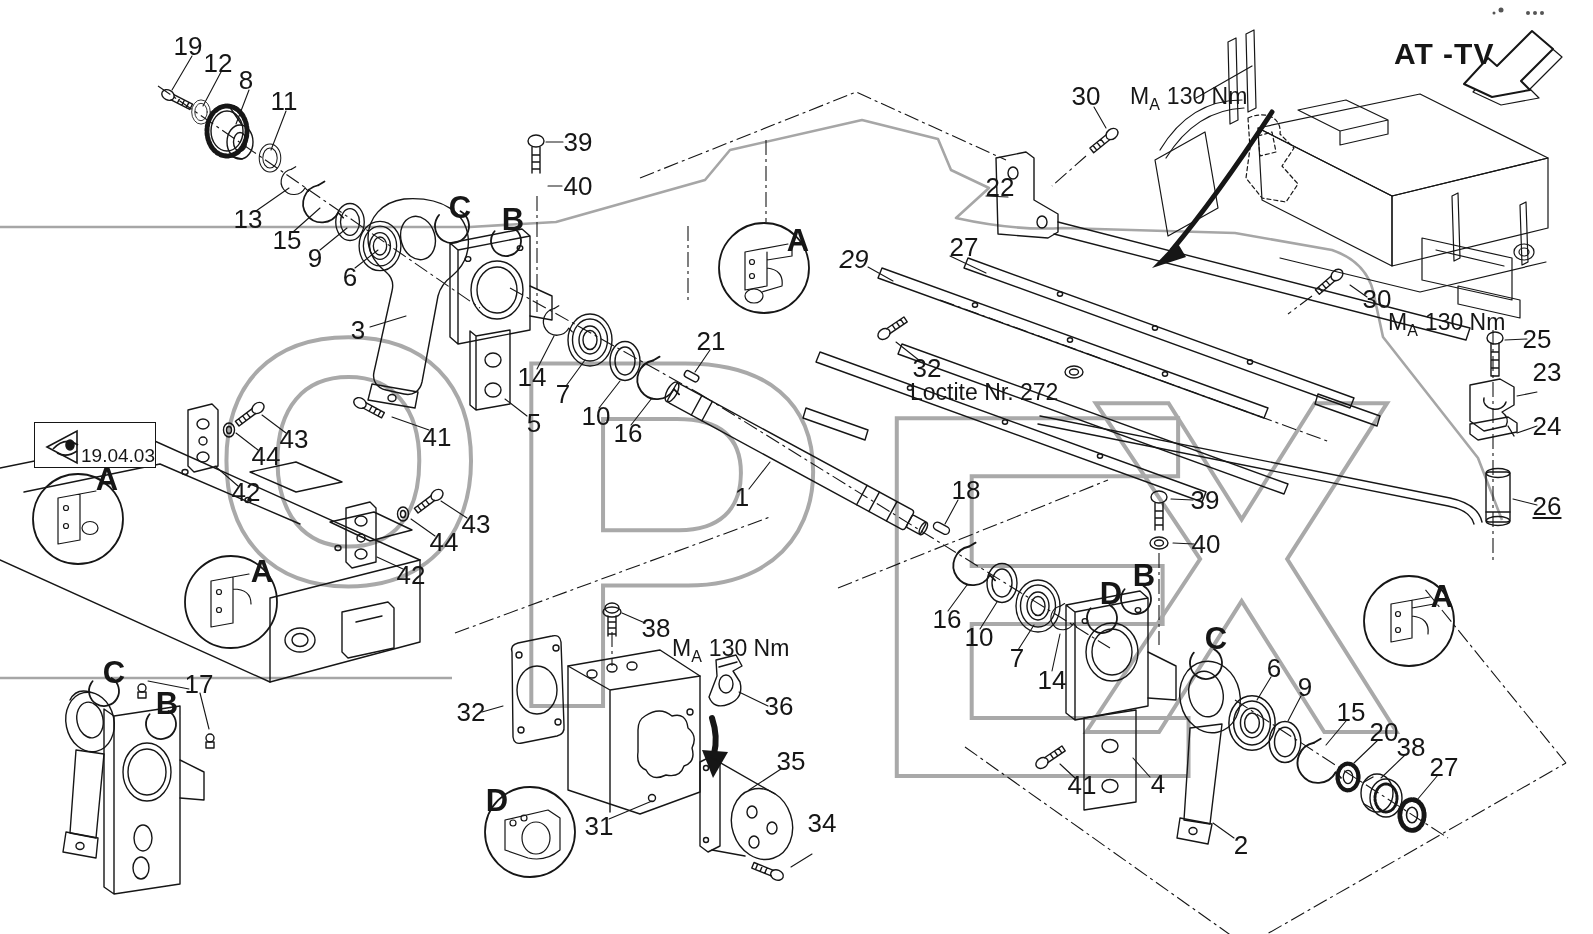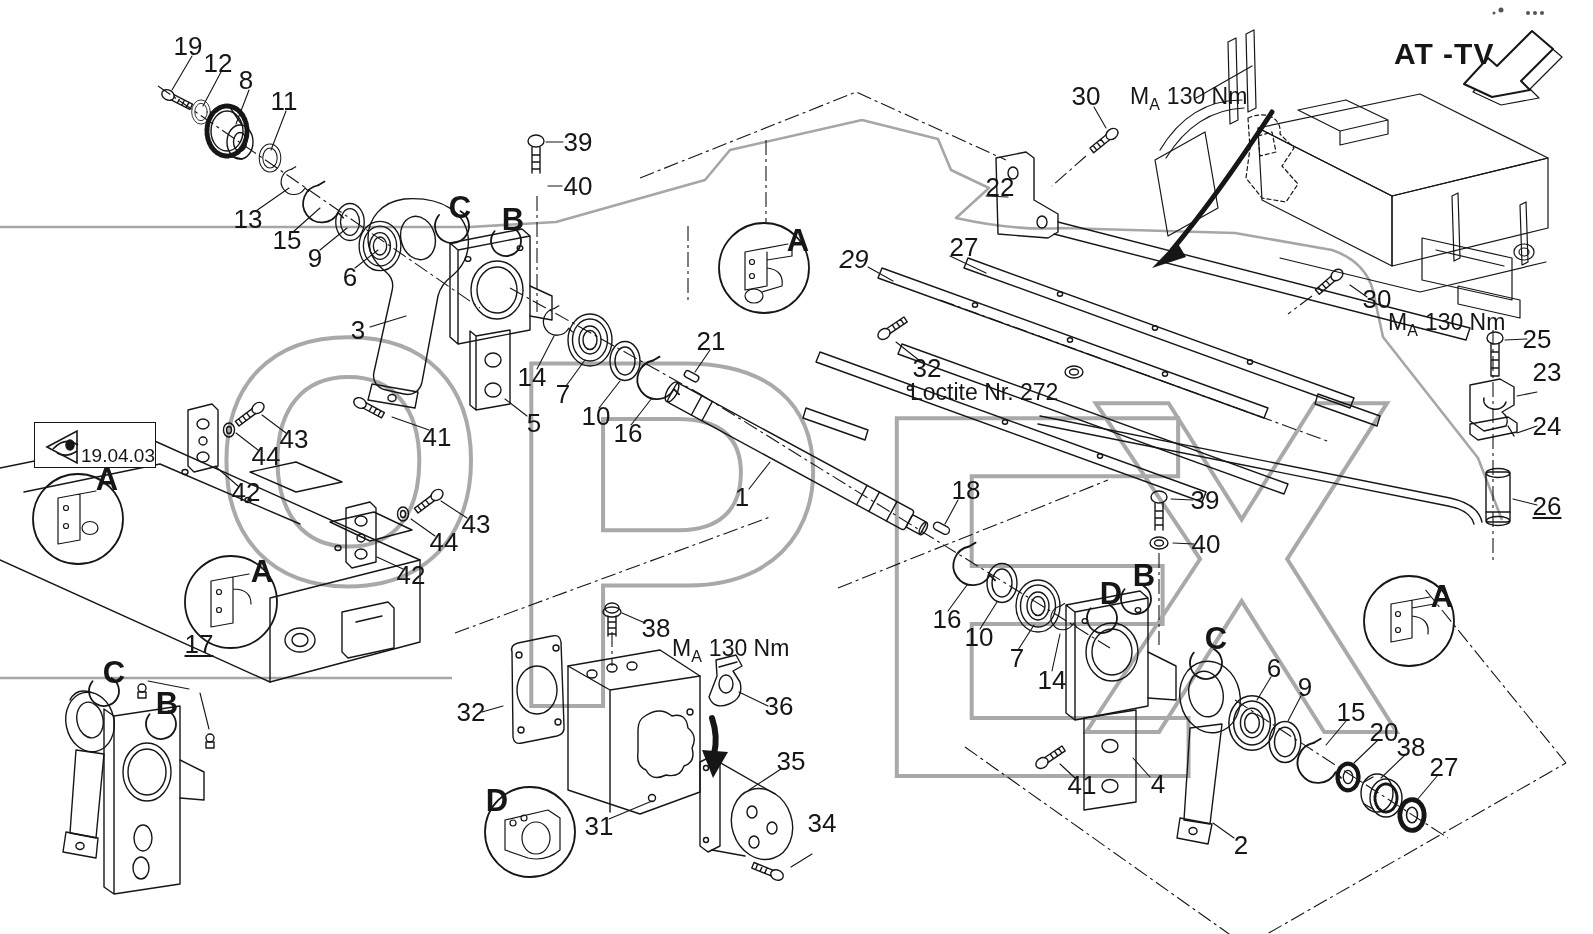--- a/index.html
+++ b/index.html
@@ -508,21 +508,21 @@
       <div class="callout num" style="left: 1052px; top: 680px;">14</div>
       <div class="callout num" style="left: 1274px; top: 668px;">6</div>
       <div class="callout num" style="left: 1305px; top: 687px;">9</div>
       <div class="callout num" style="left: 1351px; top: 712px;">15</div>
       <div class="callout num" style="left: 1384px; top: 732px;">20</div>
       <div class="callout num" style="left: 1411px; top: 747px;">38</div>
       <div class="callout num" style="left: 1444px; top: 767px;">27</div>
       <div class="callout num" style="left: 1082px; top: 785px;">41</div>
       <div class="callout num" style="left: 1158px; top: 784px;">4</div>
       <div class="callout num" style="left: 1241px; top: 845px;">2</div>
-      <div class="callout num" style="left: 199px; top: 644px; text-decoration: underline;">17</div>
+      <div class="callout num" style="left: 199px; top: 684px;">17</div>
       <div class="callout num" style="left: 471px; top: 712px;">32</div>
       <div class="callout num" style="left: 779px; top: 706px;">36</div>
       <div class="callout num" style="left: 791px; top: 761px;">35</div>
       <div class="callout num" style="left: 599px; top: 826px;">31</div>
       <div class="callout num" style="left: 822px; top: 823px;">34</div>
       <div class="callout num" style="left: 656px; top: 628px;">38</div>
       <div class="callout letter" style="left: 798px; top: 240px;">A</div>
       <div class="callout letter" style="left: 107px; top: 479px;">A</div>
       <div class="callout letter" style="left: 262px; top: 571px;">A</div>
       <div class="callout letter" style="left: 1442px; top: 596px;">A</div>

